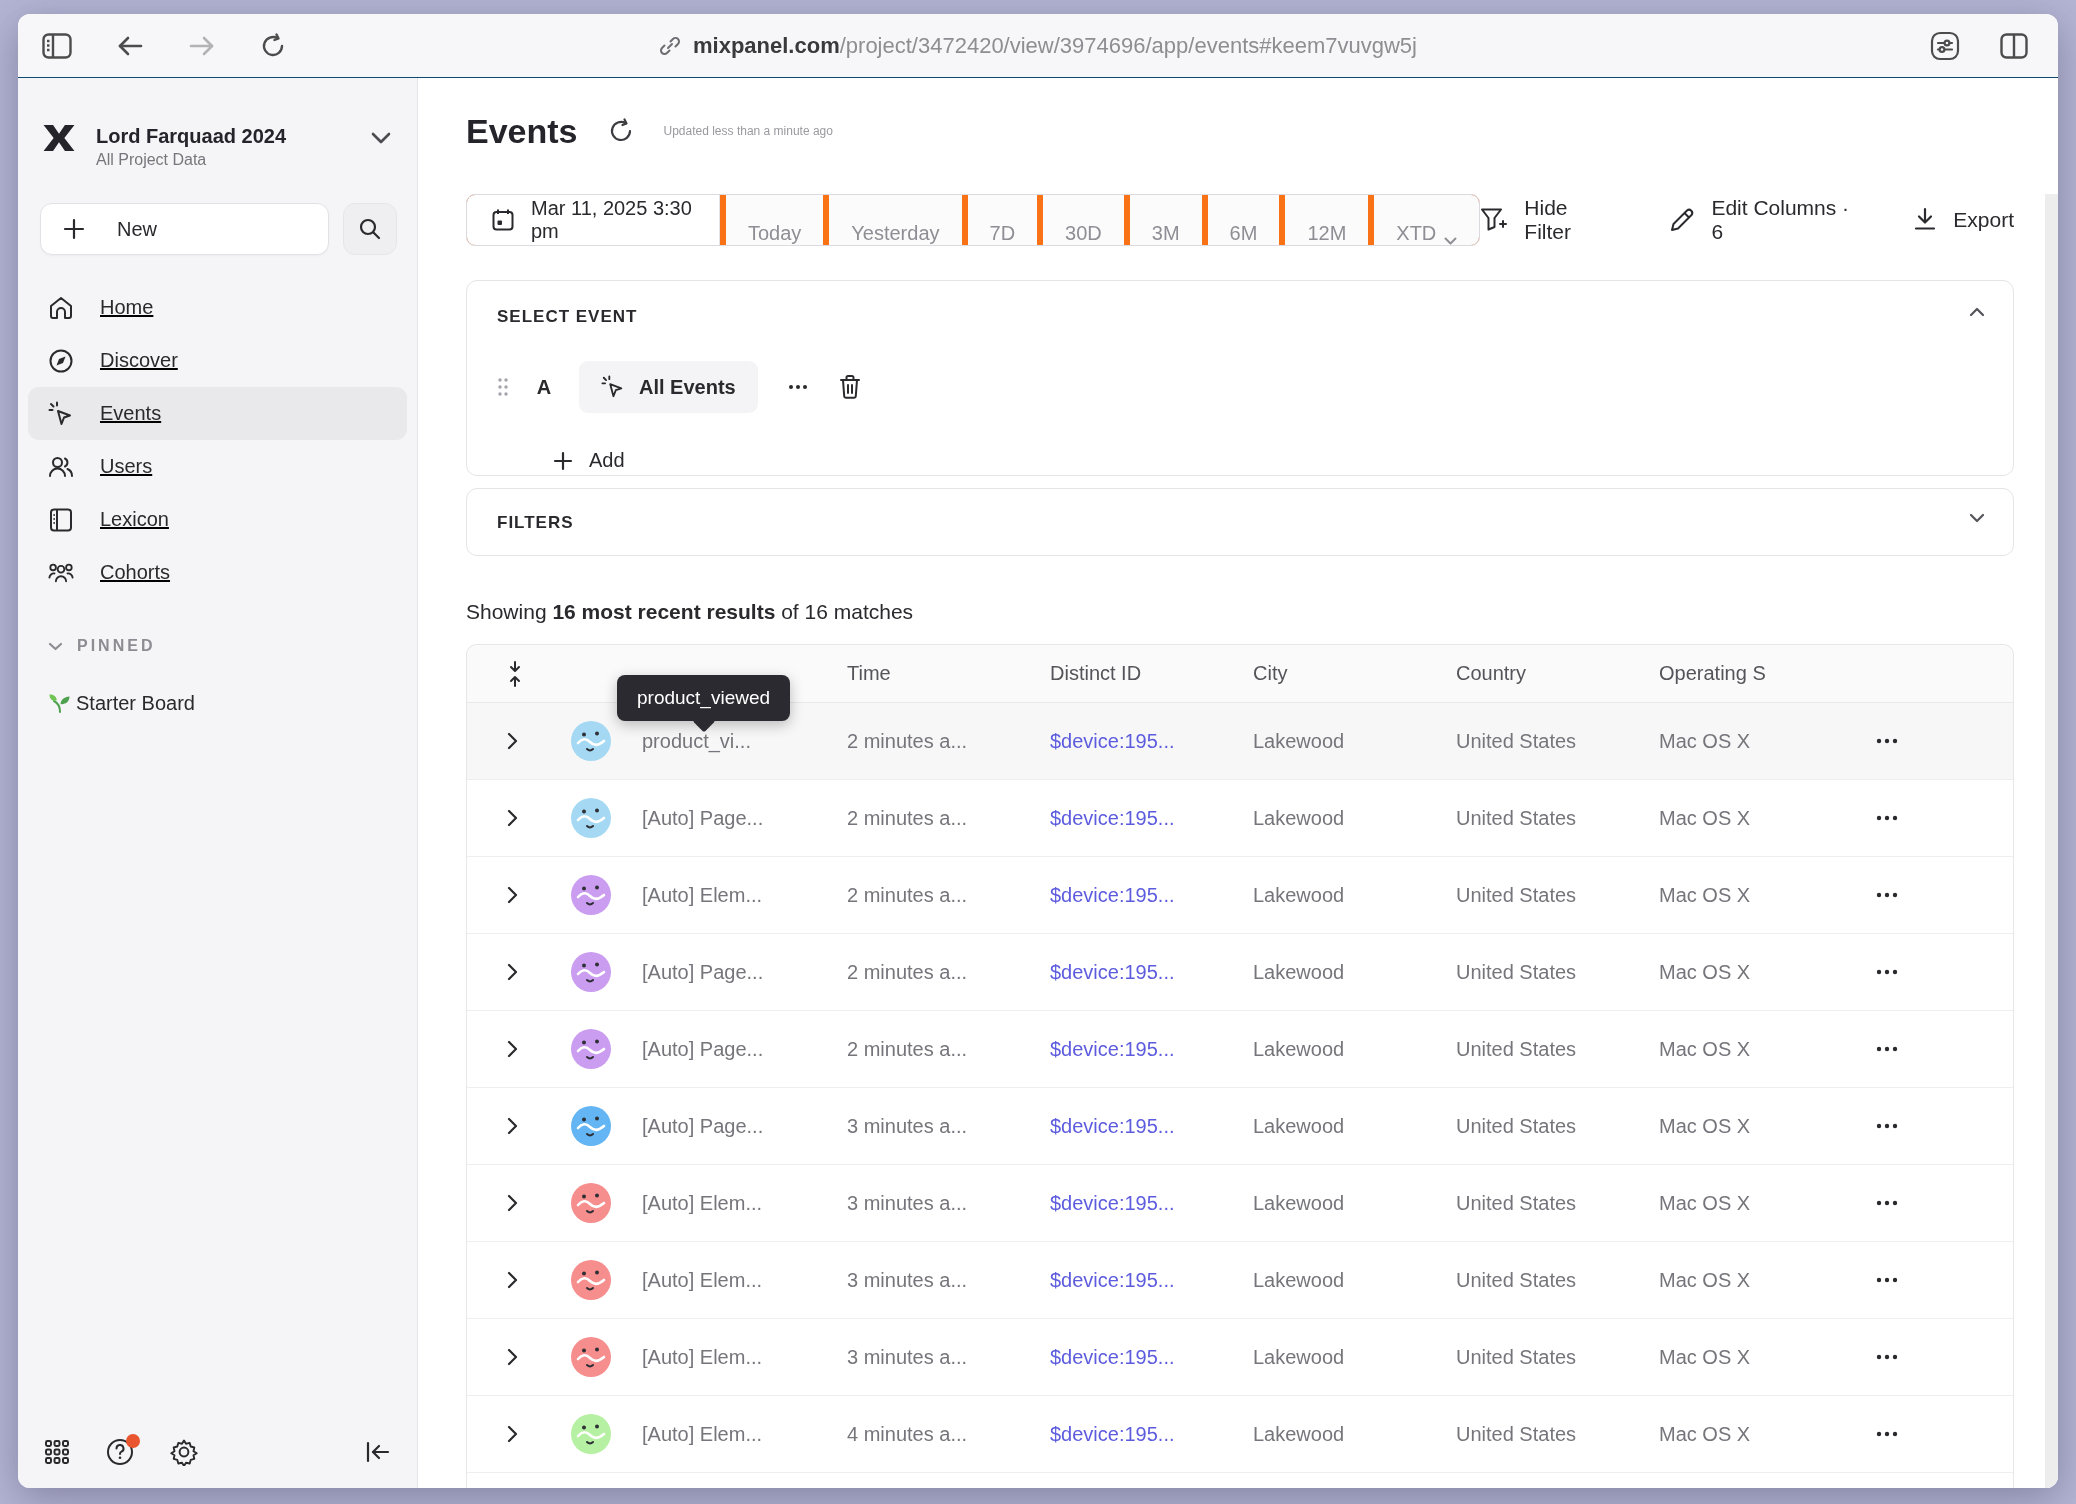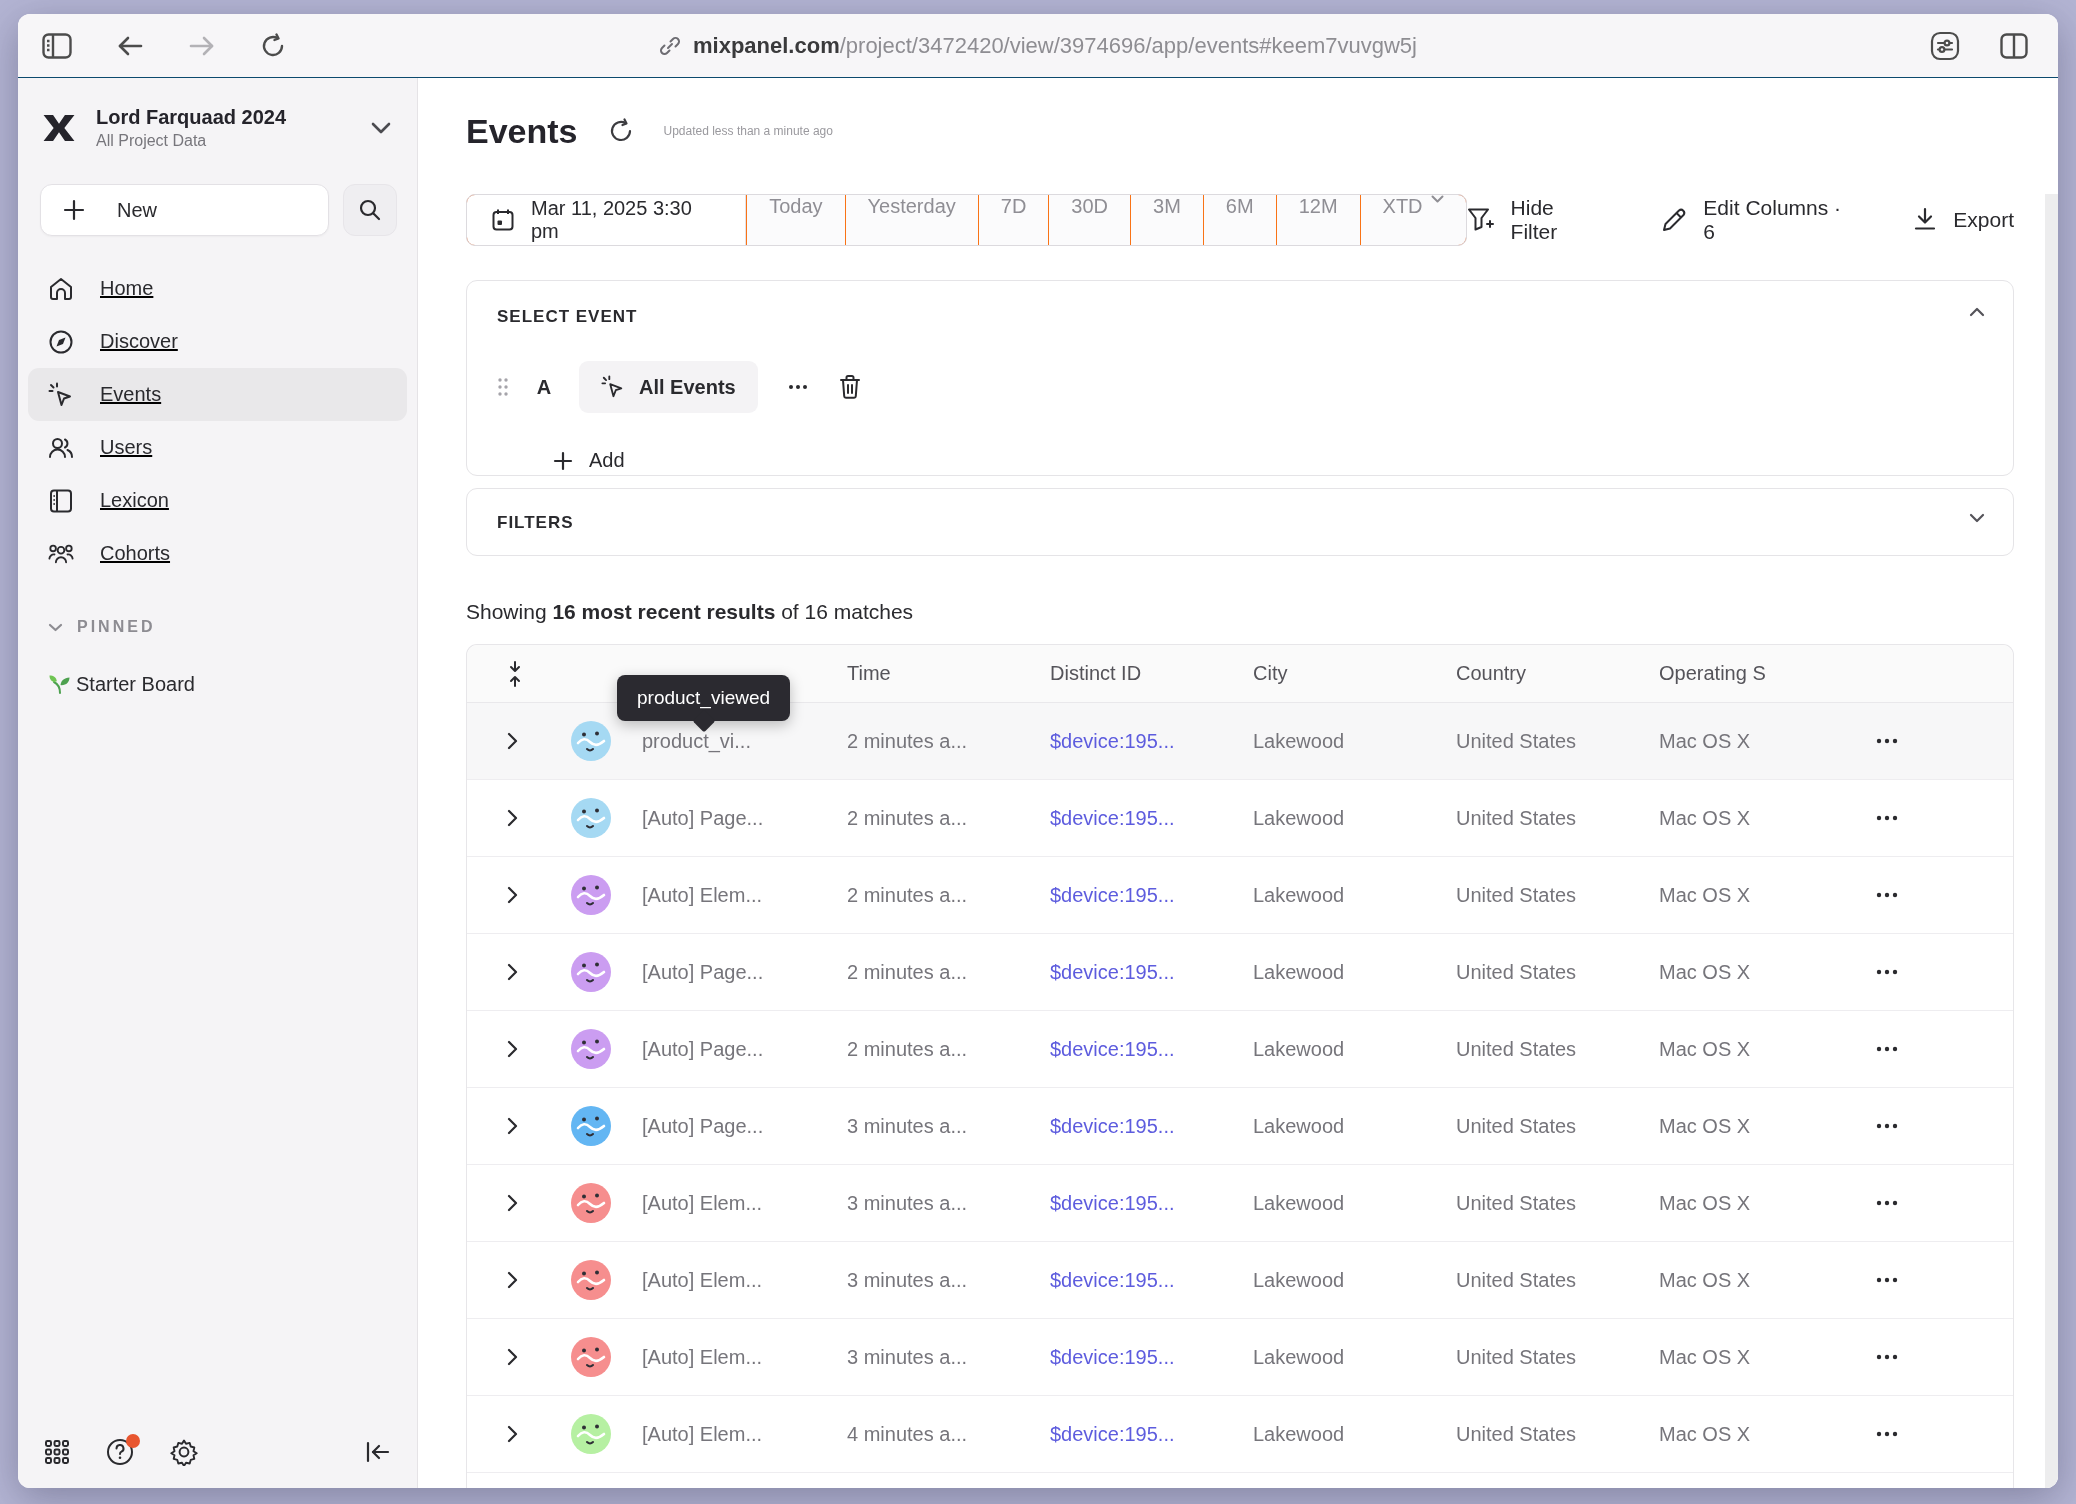--- a/index.html
+++ b/index.html
@@ -33,21 +33,21 @@
   .app { flex:1; display:flex; min-height:0; }
   .sidebar {
     width:400px; flex:0 0 auto; background:#f5f4f6; border-right:1px solid #e5e3e6;
     display:flex; flex-direction:column; position:relative;
   }
   .main { flex:1; background:#fff; position:relative; padding:0 44px 0 48px; overflow:hidden; }
 
   
   .project-row { display:flex; align-items:center; padding:28px 20px 0 22px; gap:18px; cursor:pointer; }
   .mx-logo { width:38px; height:38px; flex:0 0 auto; color:#25242b; }
-  .project-meta { flex:1; min-width:0; }
+  .project-meta { flex:1; min-width:0;margin-top:19px; }
   .project-name { font-size:20px; font-weight:700; color:#25242b; }
   .project-desc { font-size:16px; color:#77767c; margin-top:3px; }
   .project-chevron { color:#4b4b50; margin-right:6px; }
 
   .new-row { display:flex; align-items:center; gap:14px; padding:34px 20px 0 22px; }
   .new-btn {
     flex:1; height:52px; background:#fff; border:1px solid #e3e1e5; border-radius:12px;
     display:flex; align-items:center; gap:32px; padding-left:22px; cursor:pointer;
     box-shadow:0 1px 2px rgba(0,0,0,.04); font-size:20px; font-weight:500; color:#2a2a2e;
   }
@@ -87,22 +87,22 @@
   .toolbar { margin-top:40px; display:flex; align-items:center; }
   .datebar {
     display:flex; align-items:stretch; height:52px; border:1px solid #dcdade; border-radius:9px;
     overflow:hidden; background:#c2410c;
   }
   .date-main {
     display:flex; align-items:center; gap:16px; background:#fff; padding:0 24px;
     font-size:20px; color:#2a2a2e; font-weight:500; cursor:pointer; border-right:1px solid #e4e2e6;
   }
   .range-btn {
-    display:flex; align-items:flex-start; gap:8px; padding:0 22px; font-size:20px; color:#8f8e94;
-    background:#fbfbfc; border-left:1px solid #f97316; cursor:pointer;
+    display:flex; align-items:flex-end; gap:8px; padding:0 22px; font-size:20px; color:#8f8e94;
+    background:#fbfbfc; border-left:6px solid #f97316; cursor:pointer;
   }
   .range-btn:first-of-type { border-left:none; }
   .toolbar-right { margin-left:auto; display:flex; align-items:center; gap:56px; }
   .tb-action { display:flex; align-items:center; gap:16px; font-size:21px; font-weight:500; color:#2a2a2e; cursor:pointer; }
 
   
   .card { border:1px solid #e5e4e7; border-radius:11px; background:#fff; }
   .select-card { margin-top:34px; height:196px; padding:26px 30px; position:relative; }
   .card-title { font-size:17px; font-weight:700; letter-spacing:1px; color:#2a2a2e; }
   .card-chevron { position:absolute; right:28px; top:26px; color:#55545a; cursor:pointer; }

